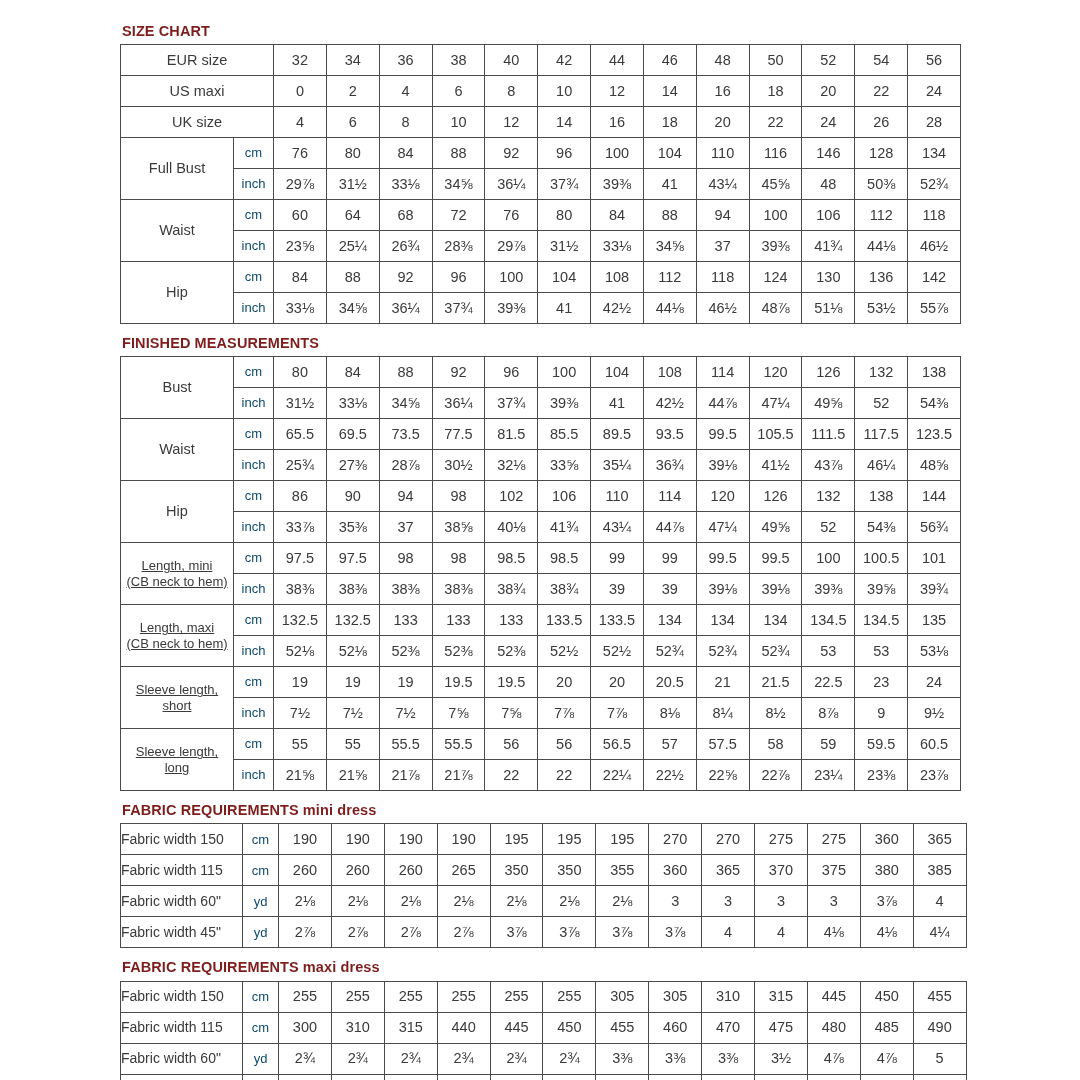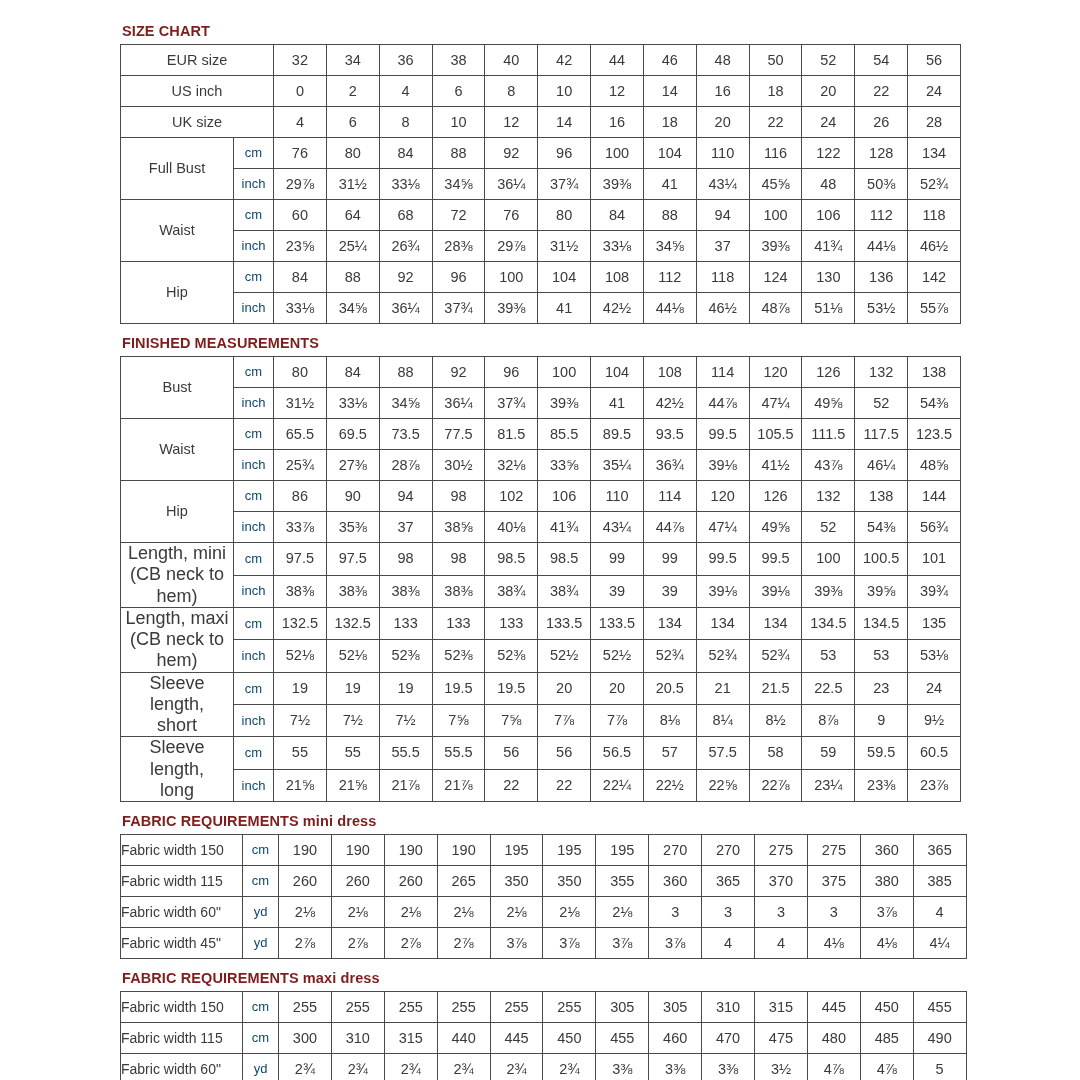--- a/index.html
+++ b/index.html
@@ -55,21 +55,21 @@
   col.c-unit  { width: 38px; }
   col.c-size  { width: 53px; }
 
   td.label {
     text-align: center;
     font-size: 14.5px;
     color: #3a3a3a;
     padding: 0 4px;
     margin-top: 47px;
   }
-  td.label.two-line { line-height: 1.18; font-size: 18px;}
+  td.label.two-line { line-height: 1.18; font-size: 13px; text-decoration: underline;}
   td.unit {
     font-size: 13px;
     color: #0c4a6e;
   }
   td.val { font-size: 14.5px; }
 
   
   .fabric td.label {
     text-align: left;
     padding-left: 0;
@@ -124,21 +124,21 @@
             <td class="val"><span class="frac">42</span></td>
             <td class="val"><span class="frac">44</span></td>
             <td class="val"><span class="frac">46</span></td>
             <td class="val"><span class="frac">48</span></td>
             <td class="val"><span class="frac">50</span></td>
             <td class="val"><span class="frac">52</span></td>
             <td class="val"><span class="frac">54</span></td>
             <td class="val"><span class="frac">56</span></td>
           </tr>
           <tr>
-            <td class="label" colspan="2">US inch</td>
+            <td class="label" colspan="2">US maxi</td>
             <td class="val"><span class="frac">0</span></td>
             <td class="val"><span class="frac">2</span></td>
             <td class="val"><span class="frac">4</span></td>
             <td class="val"><span class="frac">6</span></td>
             <td class="val"><span class="frac">8</span></td>
             <td class="val"><span class="frac">10</span></td>
             <td class="val"><span class="frac">12</span></td>
             <td class="val"><span class="frac">14</span></td>
             <td class="val"><span class="frac">16</span></td>
             <td class="val"><span class="frac">18</span></td>
@@ -168,21 +168,21 @@
             <td class="val"><span class="frac">76</span></td>
             <td class="val"><span class="frac">80</span></td>
             <td class="val"><span class="frac">84</span></td>
             <td class="val"><span class="frac">88</span></td>
             <td class="val"><span class="frac">92</span></td>
             <td class="val"><span class="frac">96</span></td>
             <td class="val"><span class="frac">100</span></td>
             <td class="val"><span class="frac">104</span></td>
             <td class="val"><span class="frac">110</span></td>
             <td class="val"><span class="frac">116</span></td>
-            <td class="val"><span class="frac">122</span></td>
+            <td class="val"><span class="frac">146</span></td>
             <td class="val"><span class="frac">128</span></td>
             <td class="val"><span class="frac">134</span></td>
           </tr>
           <tr>
             <td class="unit">inch</td>
             <td class="val"><span class="frac">29⅞</span></td>
             <td class="val"><span class="frac">31½</span></td>
             <td class="val"><span class="frac">33⅛</span></td>
             <td class="val"><span class="frac">34⅝</span></td>
             <td class="val"><span class="frac">36¼</span></td>

